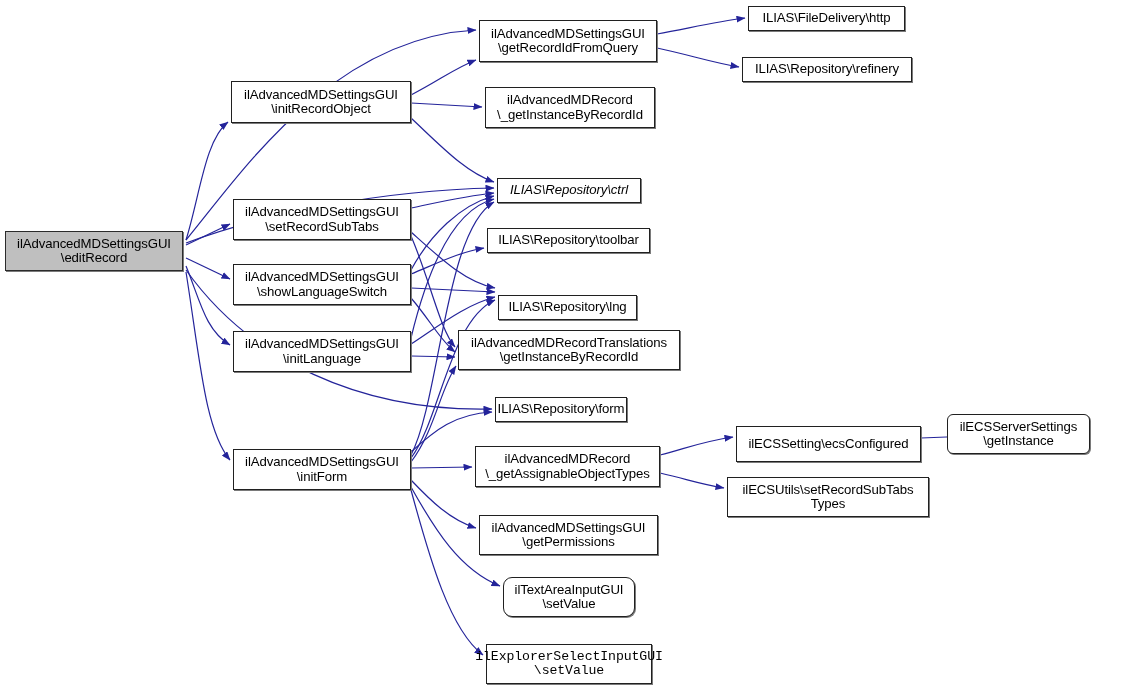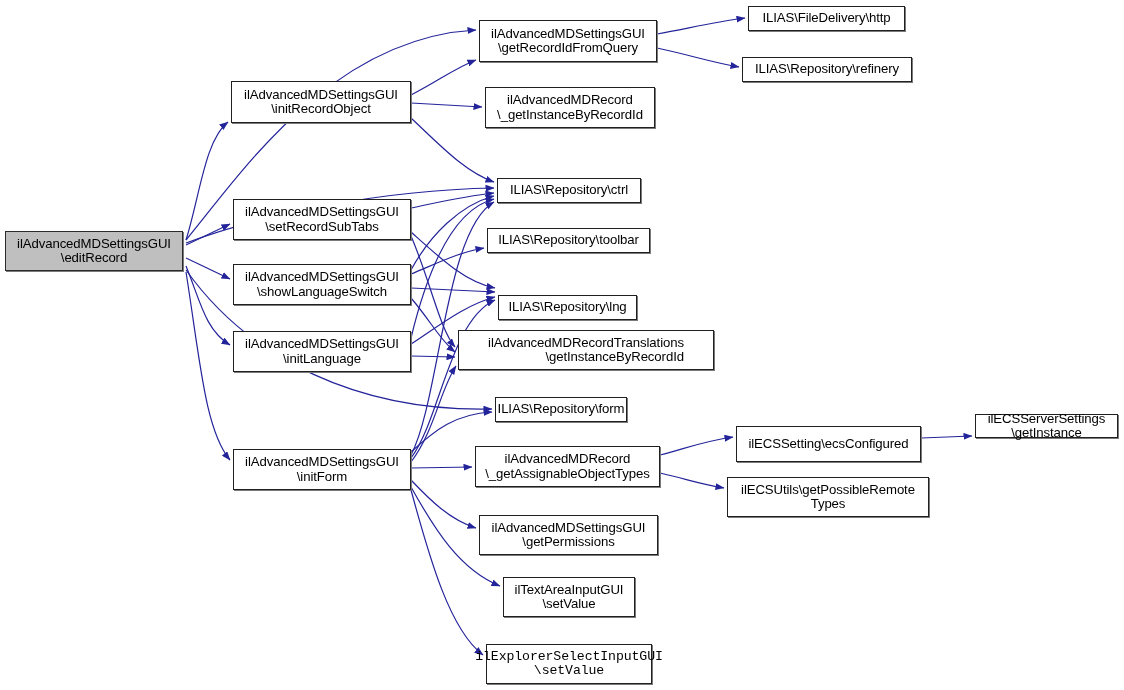--- a/index.html
+++ b/index.html
@@ -92,35 +92,35 @@
       <div class="node" style="left: 233px; top: 264px; width: 178px; height: 41px;"><span class="lbl">ilAdvancedMDSettingsGUI
 \showLanguageSwitch</span></div>
       <div class="node" style="left: 233px; top: 331px; width: 178px; height: 41px;"><span class="lbl">ilAdvancedMDSettingsGUI
 \initLanguage</span></div>
       <div class="node" style="left: 233px; top: 449px; width: 178px; height: 41px;"><span class="lbl">ilAdvancedMDSettingsGUI
 \initForm</span></div>
       <div class="node" style="left: 479px; top: 20px; width: 178px; height: 42px;"><span class="lbl">ilAdvancedMDSettingsGUI
 \getRecordIdFromQuery</span></div>
       <div class="node" style="left: 485px; top: 87px; width: 170px; height: 41px;"><span class="lbl">ilAdvancedMDRecord
 \_getInstanceByRecordId</span></div>
-      <div class="node" style="left: 497px; top: 178px; width: 144px; height: 25px;"><span class="lbl">ILIAS\Repository\ctrl</span></div>
+      <div class="node" style="left: 497px; top: 178px; width: 144px; height: 25px; font-style: italic;"><span class="lbl">ILIAS\Repository\ctrl</span></div>
       <div class="node" style="left: 487px; top: 228px; width: 163px; height: 25px;"><span class="lbl">ILIAS\Repository\toolbar</span></div>
       <div class="node" style="left: 498px; top: 295px; width: 139px; height: 25px;"><span class="lbl">ILIAS\Repository\lng</span></div>
-      <div class="node" style="left: 458px; top: 330px; width: 256px; height: 40px; text-align: right;"><span class="lbl">ilAdvancedMDRecordTranslations
+      <div class="node" style="left: 458px; top: 330px; width: 222px; height: 40px;"><span class="lbl">ilAdvancedMDRecordTranslations
 \getInstanceByRecordId</span></div>
       <div class="node" style="left: 495px; top: 397px; width: 132px; height: 25px;"><span class="lbl">ILIAS\Repository\form</span></div>
       <div class="node" style="left: 475px; top: 446px; width: 185px; height: 41px;"><span class="lbl">ilAdvancedMDRecord
 \_getAssignableObjectTypes</span></div>
       <div class="node" style="left: 479px; top: 515px; width: 179px; height: 40px;"><span class="lbl">ilAdvancedMDSettingsGUI
 \getPermissions</span></div>
-      <div class="node" style="left: 503px; top: 577px; width: 132px; height: 40px;"><span class="lbl">ilTextAreaInputGUI
+      <div class="node" style="left: 503px; top: 577px; width: 132px; height: 40px; border-radius: 9px;"><span class="lbl">ilTextAreaInputGUI
 \setValue</span></div>
       <div class="node" style="left: 486px; top: 644px; width: 166px; height: 40px; font-family: Liberation Mono, monospace;"><span class="lbl">ilExplorerSelectInputGUI
 \setValue</span></div>
       <div class="node" style="left: 748px; top: 6px; width: 157px; height: 25px;"><span class="lbl">ILIAS\FileDelivery\http</span></div>
       <div class="node" style="left: 742px; top: 57px; width: 170px; height: 25px;"><span class="lbl">ILIAS\Repository\refinery</span></div>
       <div class="node" style="left: 736px; top: 426px; width: 185px; height: 36px;"><span class="lbl">ilECSSetting\ecsConfigured</span></div>
-      <div class="node" style="left: 727px; top: 477px; width: 202px; height: 40px;"><span class="lbl">ilECSUtils\getPossibleRemote
+      <div class="node" style="left: 727px; top: 477px; width: 202px; height: 40px;"><span class="lbl">ilECSUtils\setRecordSubTabs
 Types</span></div>
-      <div class="node" style="left: 975px; top: 414px; width: 143px; height: 24px;"><span class="lbl">ilECSServerSettings
+      <div class="node" style="left: 947px; top: 414px; width: 143px; height: 40px; border-radius: 6px;"><span class="lbl">ilECSServerSettings
 \getInstance</span></div>
     </div>
 </div>
 
 </body></html>

